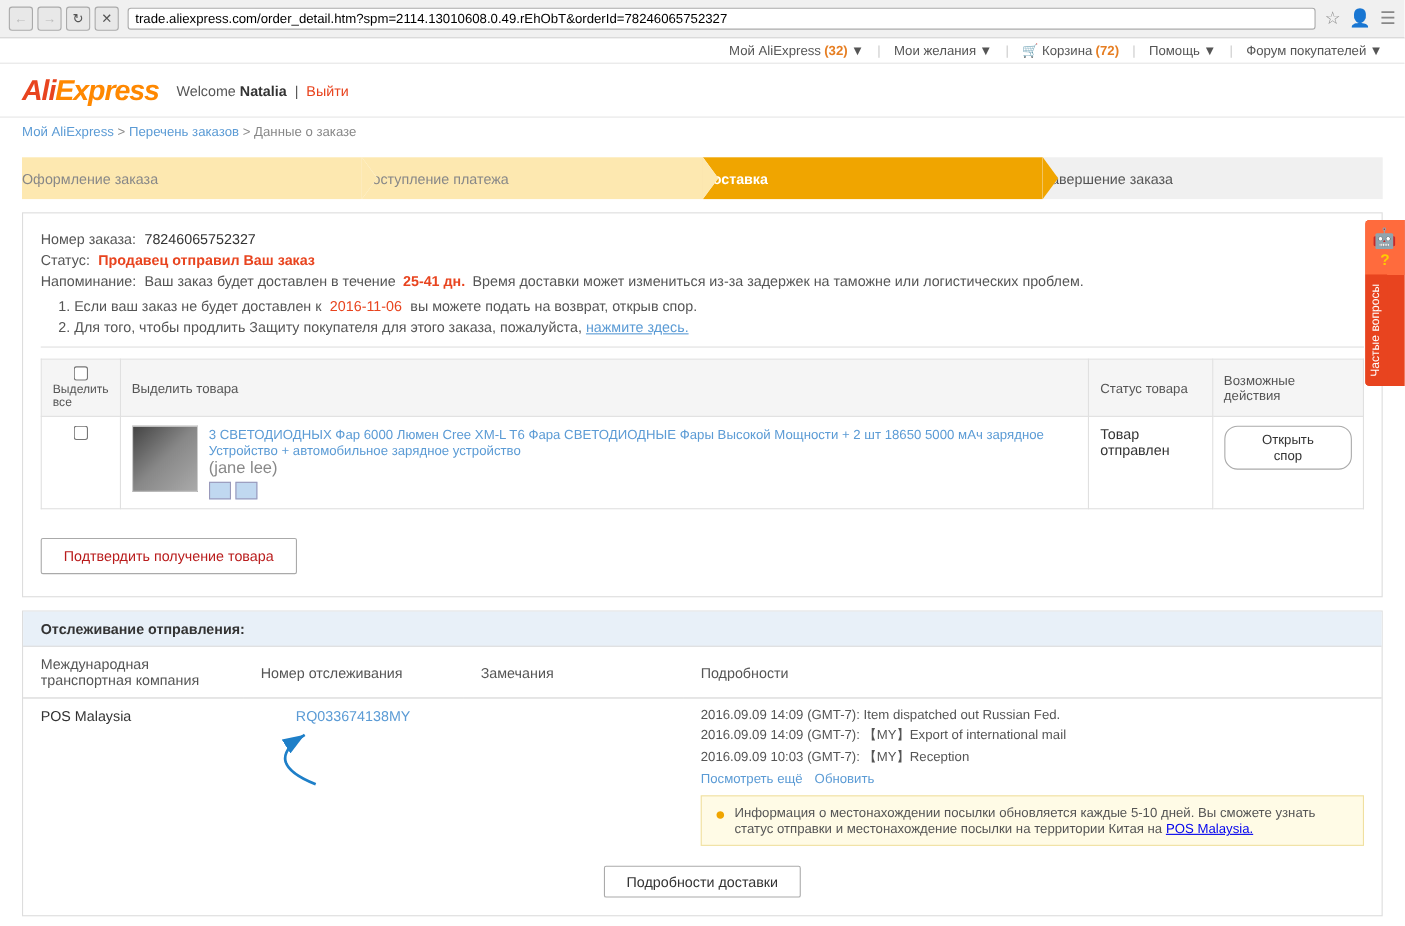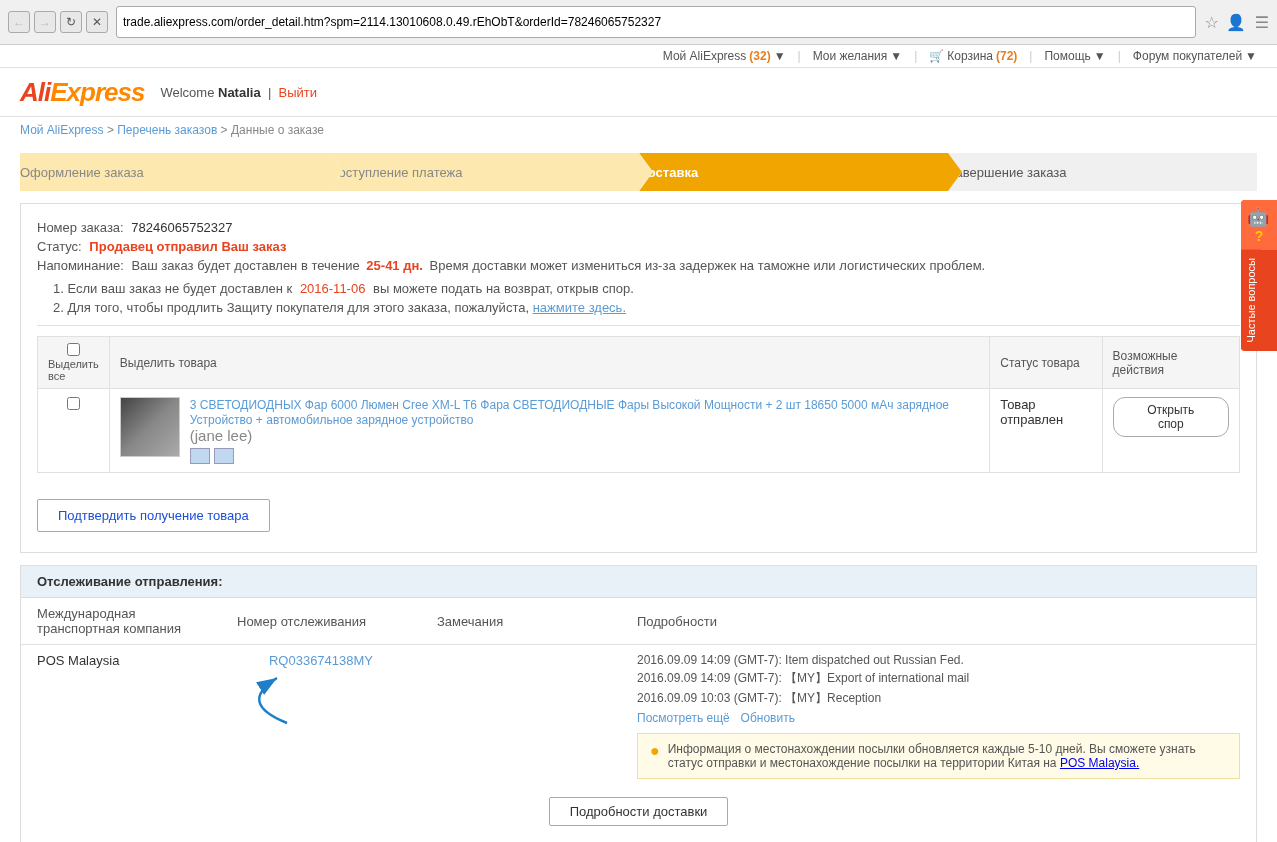--- a/index.html
+++ b/index.html
@@ -15,21 +15,21 @@
       gap: 8px;
     }
     .browser-nav-buttons { display: flex; gap: 4px; }
     .nav-btn {
       width: 22px; height: 22px; border: 1px solid #aaa; border-radius: 3px;
       background: #e8e8e8; cursor: pointer; display: flex; align-items: center; justify-content: center;
       font-size: 12px; color: #555;
     }
     .nav-btn.disabled { color: #bbb; cursor: default; }
     .address-bar {
-      flex: 1; height: 32px; border: 1px solid #aaa; border-radius: 3px;
+      flex: 1; height: 20px; border: 1px solid #aaa; border-radius: 3px;
       padding: 0 6px; font-size: 12px; background: #fff;
     }
     .browser-icon { font-size: 16px; color: #888; cursor: pointer; }
 
     
     .top-nav {
       background: #fff;
       border-bottom: 1px solid #e0e0e0;
       padding: 4px 20px;
       display: flex;
@@ -193,21 +193,21 @@
     .seller-name { color: #888; font-size: 15px; }
     .action-icons { margin-top: 4px; display: flex; gap: 4px; }
     .action-icon { width: 20px; height: 16px; background: #ddd; border: 1px solid #aaa; display: inline-block; }
 
     .open-dispute-btn {
       background: #fff; border: 1px solid #aaa; color: #333;
       padding: 5px 23px; font-size: 12px; cursor: pointer; border-radius: 12px;
     }
 
     .confirm-btn {
-      background: #fff; border: 1px solid #aaa; color: #1d4ed8;
+      background: #fff; border: 1px solid #aaa; color: #b91c1c;
       padding: 8px 20px; font-size: 13px; cursor: pointer; border-radius: 2px;
       margin-top: 8px;
     }
 
     
     .tracking-section {
       margin: 12px 20px;
       border: 1px solid #ddd;
       background: #fff;
     }

